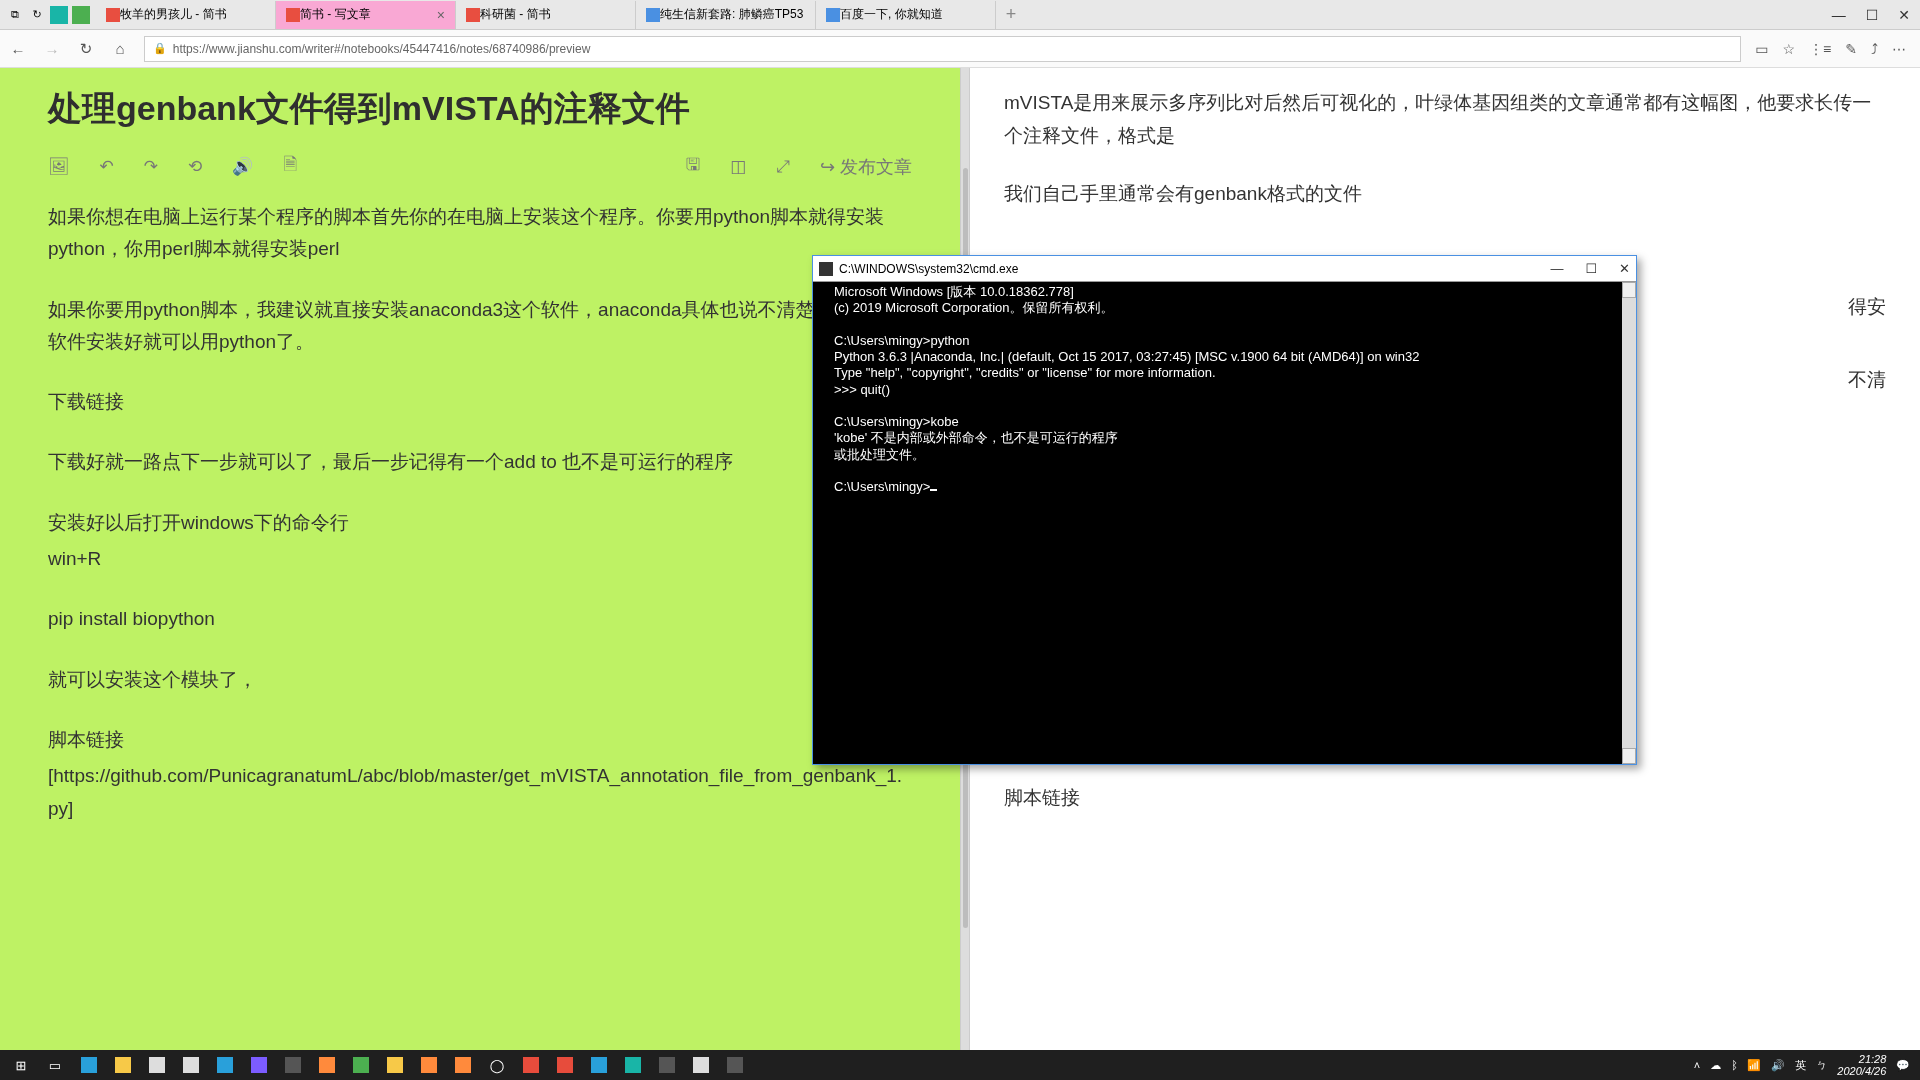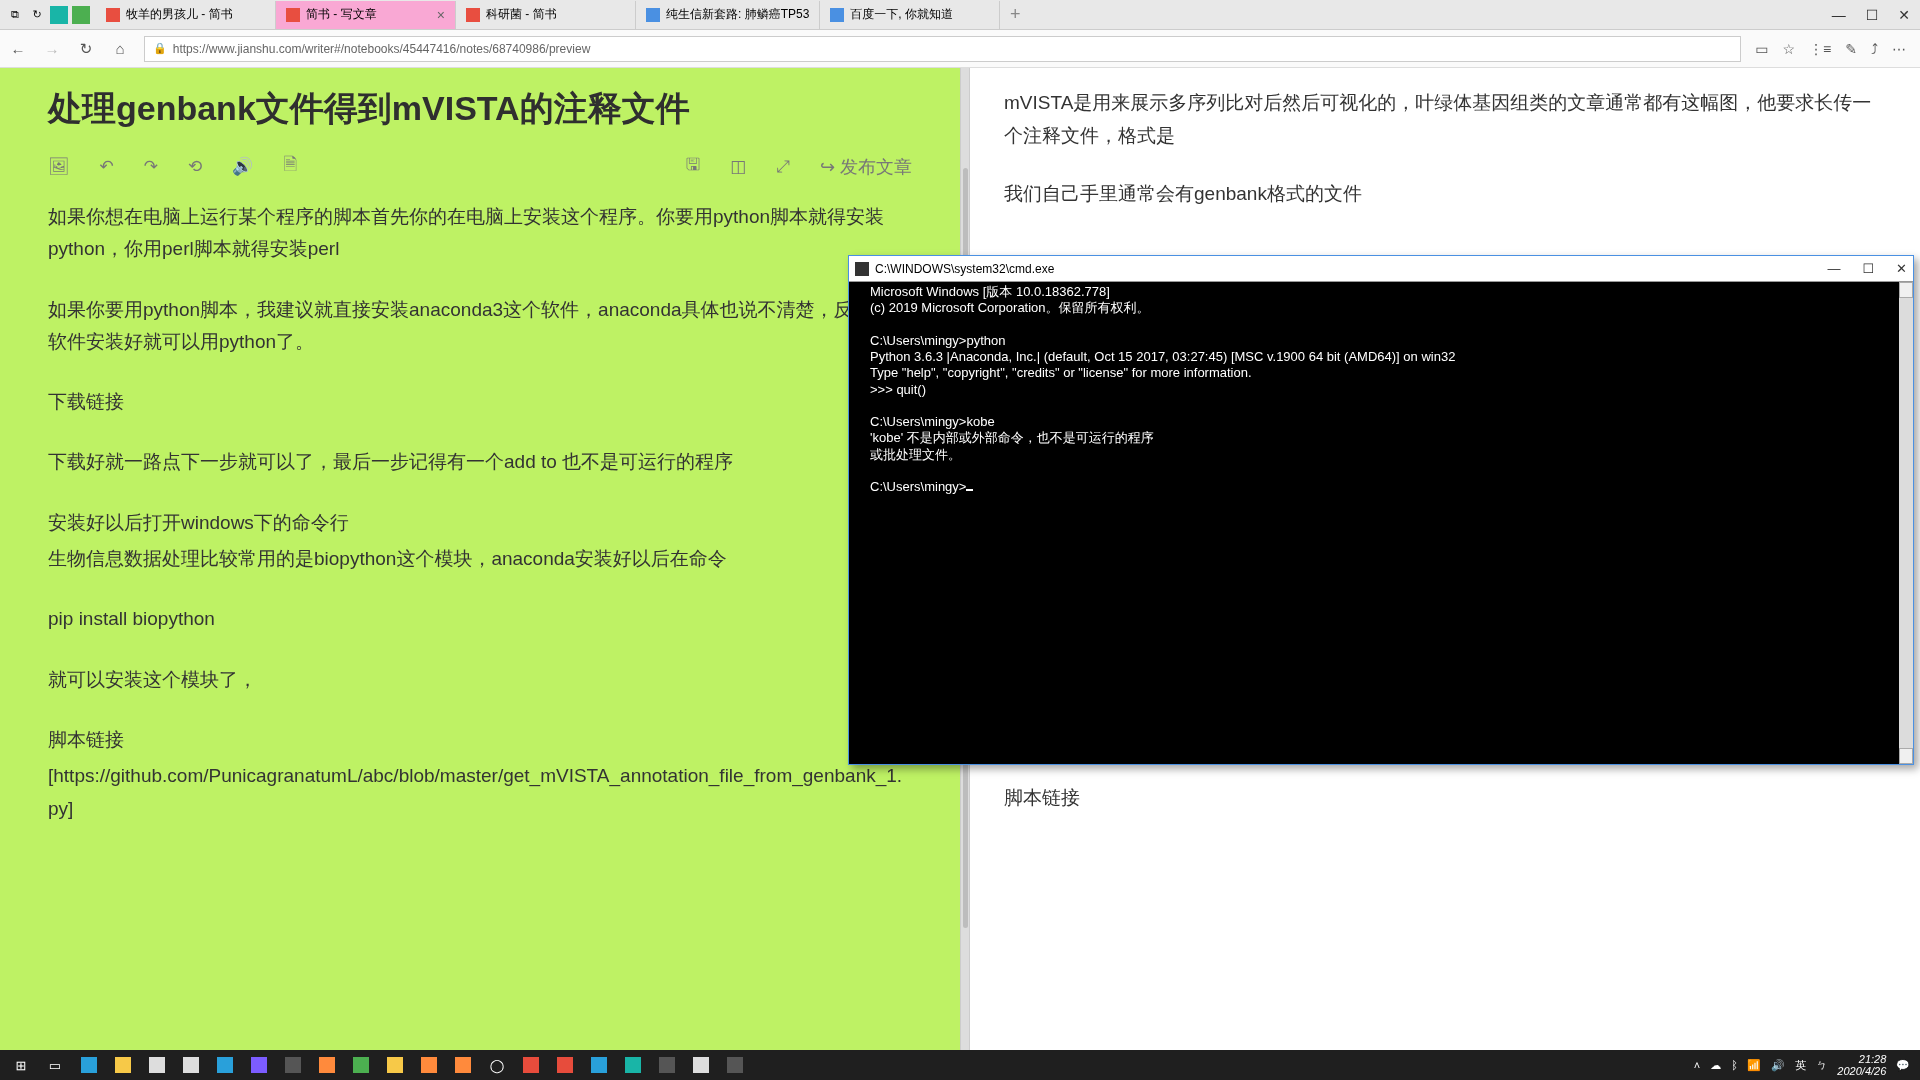--- a/index.html
+++ b/index.html
@@ -2,21 +2,21 @@
 <html><head>
 <meta charset="utf-8">
 <style>
 * { margin: 0; padding: 0; box-sizing: border-box; font-family: "Microsoft YaHei", Arial, sans-serif; }
 body { background: #f5f5f5; width: 1920px; height: 1080px; overflow: hidden; position: relative; }
 
 
 .browser-tabs { height: 30px; background: #e8e8e8; display: flex; align-items: center; border-bottom: 1px solid #ccc; }
 .sys-icons { display: flex; gap: 4px; padding: 0 6px; }
 .sys-icons span { width: 18px; height: 18px; display: inline-flex; align-items: center; justify-content: center; font-size: 11px; }
-.tab { height: 28px; display: flex; align-items: center; padding: 0 10px; border-right: 1px solid #ccc; font-size: 12px; gap: 6px; min-width: 180px; max-width: 200px; cursor: pointer; }
+.tab { height: 28px; display: flex; align-items: center; padding: 0 10px; border-right: 1px solid #ccc; font-size: 12px; min-width: 180px; max-width: 200px; cursor: pointer; }
 .tab.active { background: #f9a8d4; }
 .tab .favicon { width: 14px; height: 14px; display: inline-block; background: #888; }
 .fav-red { background: #e84e40 !important; }
 .fav-blue { background: #4a90e2 !important; }
 .tab .close { margin-left: auto; color: #666; font-size: 14px; }
 .newtab { width: 30px; text-align: center; color: #888; font-size: 18px; cursor: pointer; }
 .win-controls { margin-left: auto; display: flex; gap: 20px; padding-right: 10px; color: #333; font-size: 14px; }
 
 .url-bar { height: 38px; background: #fafafa; display: flex; align-items: center; padding: 0 8px; gap: 14px; border-bottom: 1px solid #ddd; }
 .url-bar .nav-btn { width: 20px; text-align: center; color: #555; font-size: 15px; cursor: pointer; }
@@ -36,21 +36,21 @@
 .editor-body .link-block { word-break: break-all; }
 
 .divider { width: 10px; background: #ddd; border-left: 1px solid #ccc; border-right: 1px solid #ccc; position: relative; }
 .divider::after { content: ""; position: absolute; left: 2px; top: 100px; width: 5px; height: 760px; background: #bdbdbd; border-radius: 3px; }
 
 .preview-pane { flex: 1; background: #fff; padding: 18px 34px; overflow: hidden; }
 .preview-pane p { font-size: 19px; color: #333; line-height: 1.75; margin-bottom: 24px; }
 .preview-pane a { color: #3194d0; text-decoration: none; word-break: break-all; }
 
 
-.cmd-window { position: absolute; left: 848px; top: 255px; width: 1066px; height: 510px; background: #000; border: 1px solid #4a90e2; box-shadow: 4px 4px 8px rgba(0,0,0,0.35); }
+.cmd-window { position: absolute; left: 812px; top: 255px; width: 825px; height: 510px; background: #000; border: 1px solid #4a90e2; box-shadow: 4px 4px 8px rgba(0,0,0,0.35); }
 .cmd-title { height: 26px; background: #fff; display: flex; align-items: center; padding: 0 6px; font-size: 12px; gap: 6px; border-bottom: 1px solid #999; }
 .cmd-title .icon { width: 14px; height: 14px; background: #333; display: inline-block; }
 .cmd-title .txt { flex: 1; }
 .cmd-title .btns { display: flex; gap: 22px; font-size: 13px; color: #333; }
 .cmd-body { padding: 2px 3px; font-family: Consolas, monospace; font-size: 13px; color: #fff; white-space: pre; line-height: 1.25; position: relative; height: calc(100% - 26px); margin-left: 18px; }
 .cmd-scroll { position: absolute; right: 0; top: 0; width: 14px; height: 100%; background: #dcdcdc; }
 .cmd-scroll::before { content: ""; position: absolute; top: 0; left: 0; right: 0; height: 14px; background: #f0f0f0; border: 1px solid #aaa; }
 .cmd-scroll::after { content: ""; position: absolute; bottom: 0; left: 0; right: 0; height: 14px; background: #f0f0f0; border: 1px solid #aaa; }
 .cursor { display: inline-block; width: 7px; height: 2px; background: #fff; vertical-align: baseline; }
 
@@ -137,21 +137,21 @@
       <span>◫</span>
       <span>⤢</span>
       <span class="publish">↪ 发布文章</span>
     </div>
     <div class="editor-body">
       <p>如果你想在电脑上运行某个程序的脚本首先你的在电脑上安装这个程序。你要用python脚本就得安装python，你用perl脚本就得安装perl</p>
       <p>如果你要用python脚本，我建议就直接安装anaconda3这个软件，anaconda具体也说不清楚，反正这个软件安装好就可以用python了。</p>
       <p>下载链接</p>
       <p>下载好就一路点下一步就可以了，最后一步记得有一个add to 也不是可运行的程序</p>
       <p style="margin-bottom:4px">安装好以后打开windows下的命令行</p>
-      <p>生物信息数据处理比较常用的是biopython这个模块，anaconda安装好以后在命令</p>
+      <p>win+R</p>
       <p>pip install biopython</p>
       <p>就可以安装这个模块了，</p>
       <p style="margin-bottom:4px">脚本链接</p>
       <p class="link-block">[https://github.com/PunicagranatumL/abc/blob/master/get_mVISTA_annotation_file_from_genbank_1.py]</p>
     </div>
   </div>
   <div class="divider"></div>
   <div class="preview-pane">
     <p>mVISTA是用来展示多序列比对后然后可视化的，叶绿体基因组类的文章通常都有这幅图，他要求长传一个注释文件，格式是</p>
     <p>我们自己手里通常会有genbank格式的文件</p>

